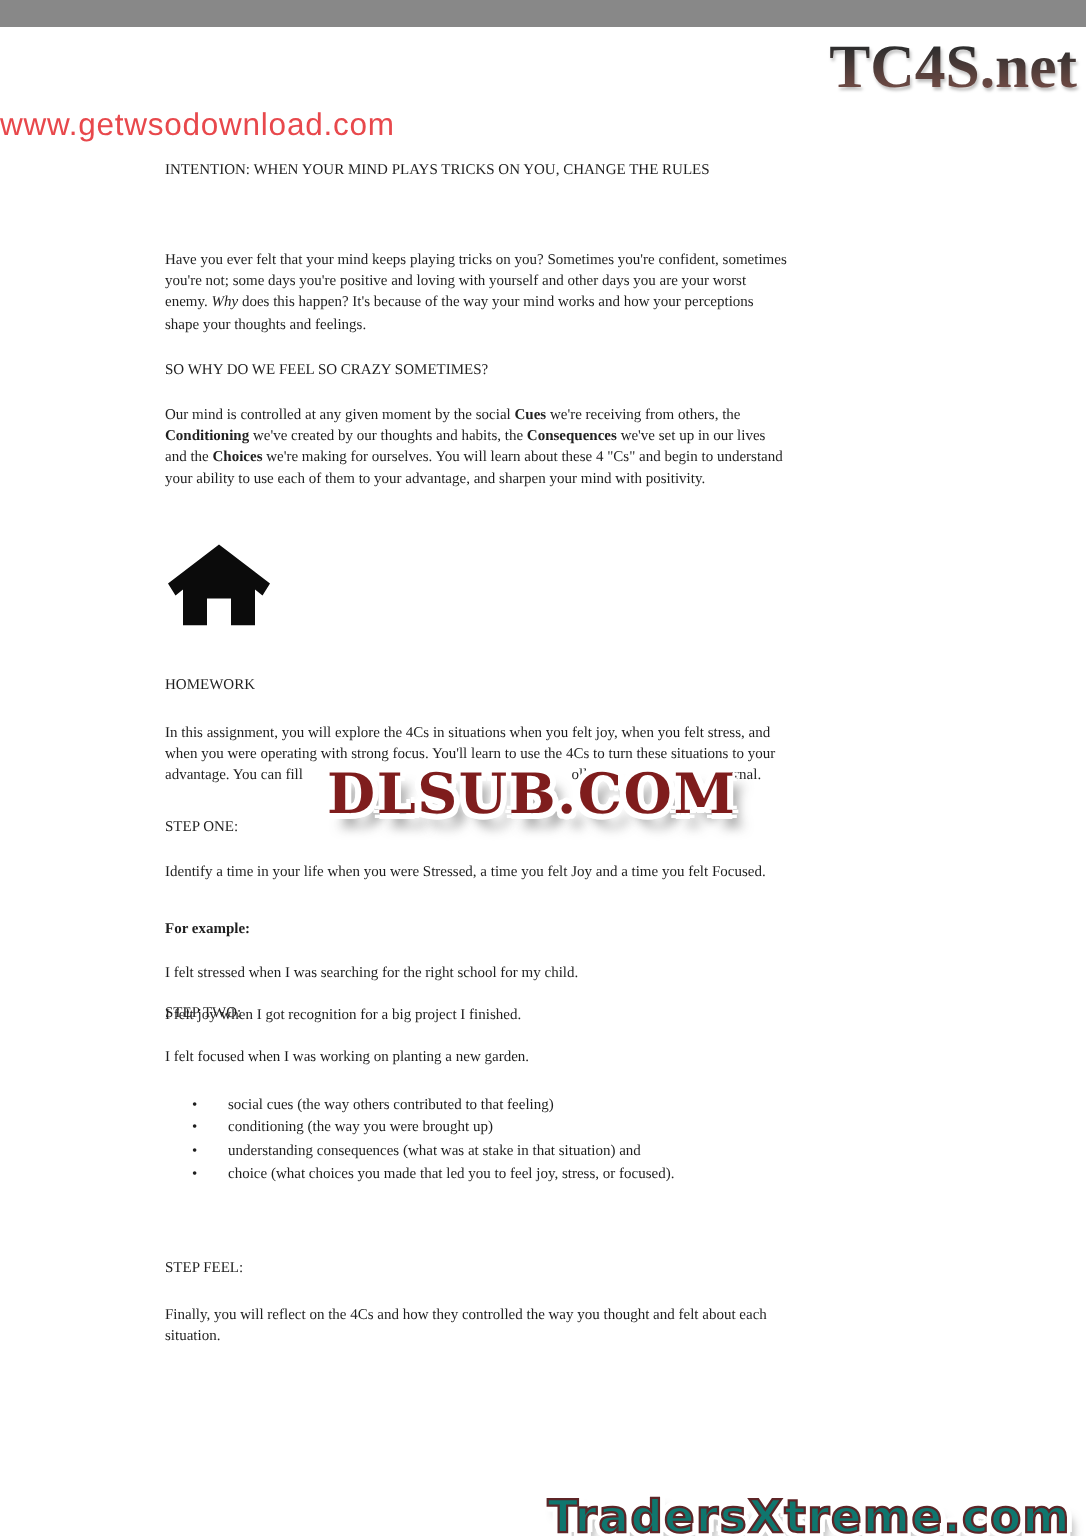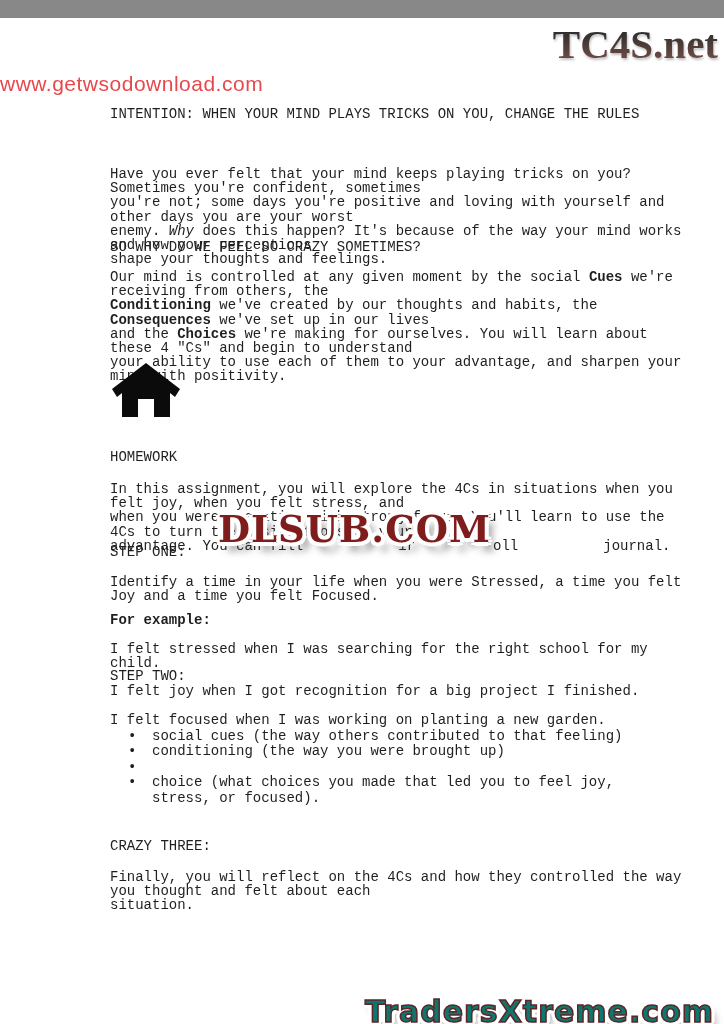--- a/index.html
+++ b/index.html
@@ -52,21 +52,21 @@
     font-size:30px;
     letter-spacing:1px;
     -webkit-text-stroke:1.5px #5d2527;
     z-index:3;
     text-shadow:
       -3px -3px 0 #fff, 3px -3px 0 #fff, -3px 3px 0 #fff, 3px 3px 0 #fff,
       -4px 0 0 #fff, 4px 0 0 #fff, 0 -4px 0 #fff, 0 4px 0 #fff,
       5px 7px 6px rgba(100,100,100,0.5);
   }
   
-  .doc{font-size:14px;line-height:14.2px;font-family:Liberation Mono, monospace;}
+  .doc{font-size:10px;line-height:14.2px;}
   .doc-block{left:110px;width:575px;white-space:pre-line;}
   .b{font-weight:bold;}
   .bullet-list{left:128px;width:540px;}
   .bullet-row{display:flex;line-height:15.4px;}
   .bullet-dot{width:24px;flex:0 0 24px;}
   .home-icon-box{left:111px;top:344px;width:70px;height:55px;}
 </style>
 </head>
 <body>
 
@@ -122,27 +122,28 @@
     <div class="bullet-row">
       <span class="bullet-dot">•</span>
       <span>social cues (the way others contributed to that feeling)</span>
     </div>
     <div class="bullet-row">
       <span class="bullet-dot">•</span>
       <span>conditioning (the way you were brought up)</span>
     </div>
     <div class="bullet-row">
       <span class="bullet-dot">•</span>
+      <span>understanding consequences (what was at stake in that situation) and</span>
     </div>
     <div class="bullet-row">
       <span class="bullet-dot">•</span>
       <span>choice (what choices you made that led you to feel joy, stress, or focused).</span>
     </div>
   </div>
 
-  <div class="abs doc doc-block" style="top:821px">CRAZY THREE:</div>
+  <div class="abs doc doc-block" style="top:821px">STEP FEEL:</div>
 
   <div class="abs doc doc-block" style="top:852px">Finally, you will reflect on the 4Cs and how they controlled the way you thought and felt about each
 situation.</div>
 
   <div class="abs traders" style="color: #0f766e;">TradersXtreme.com</div>
 
 </div>
 
 </body></html>

